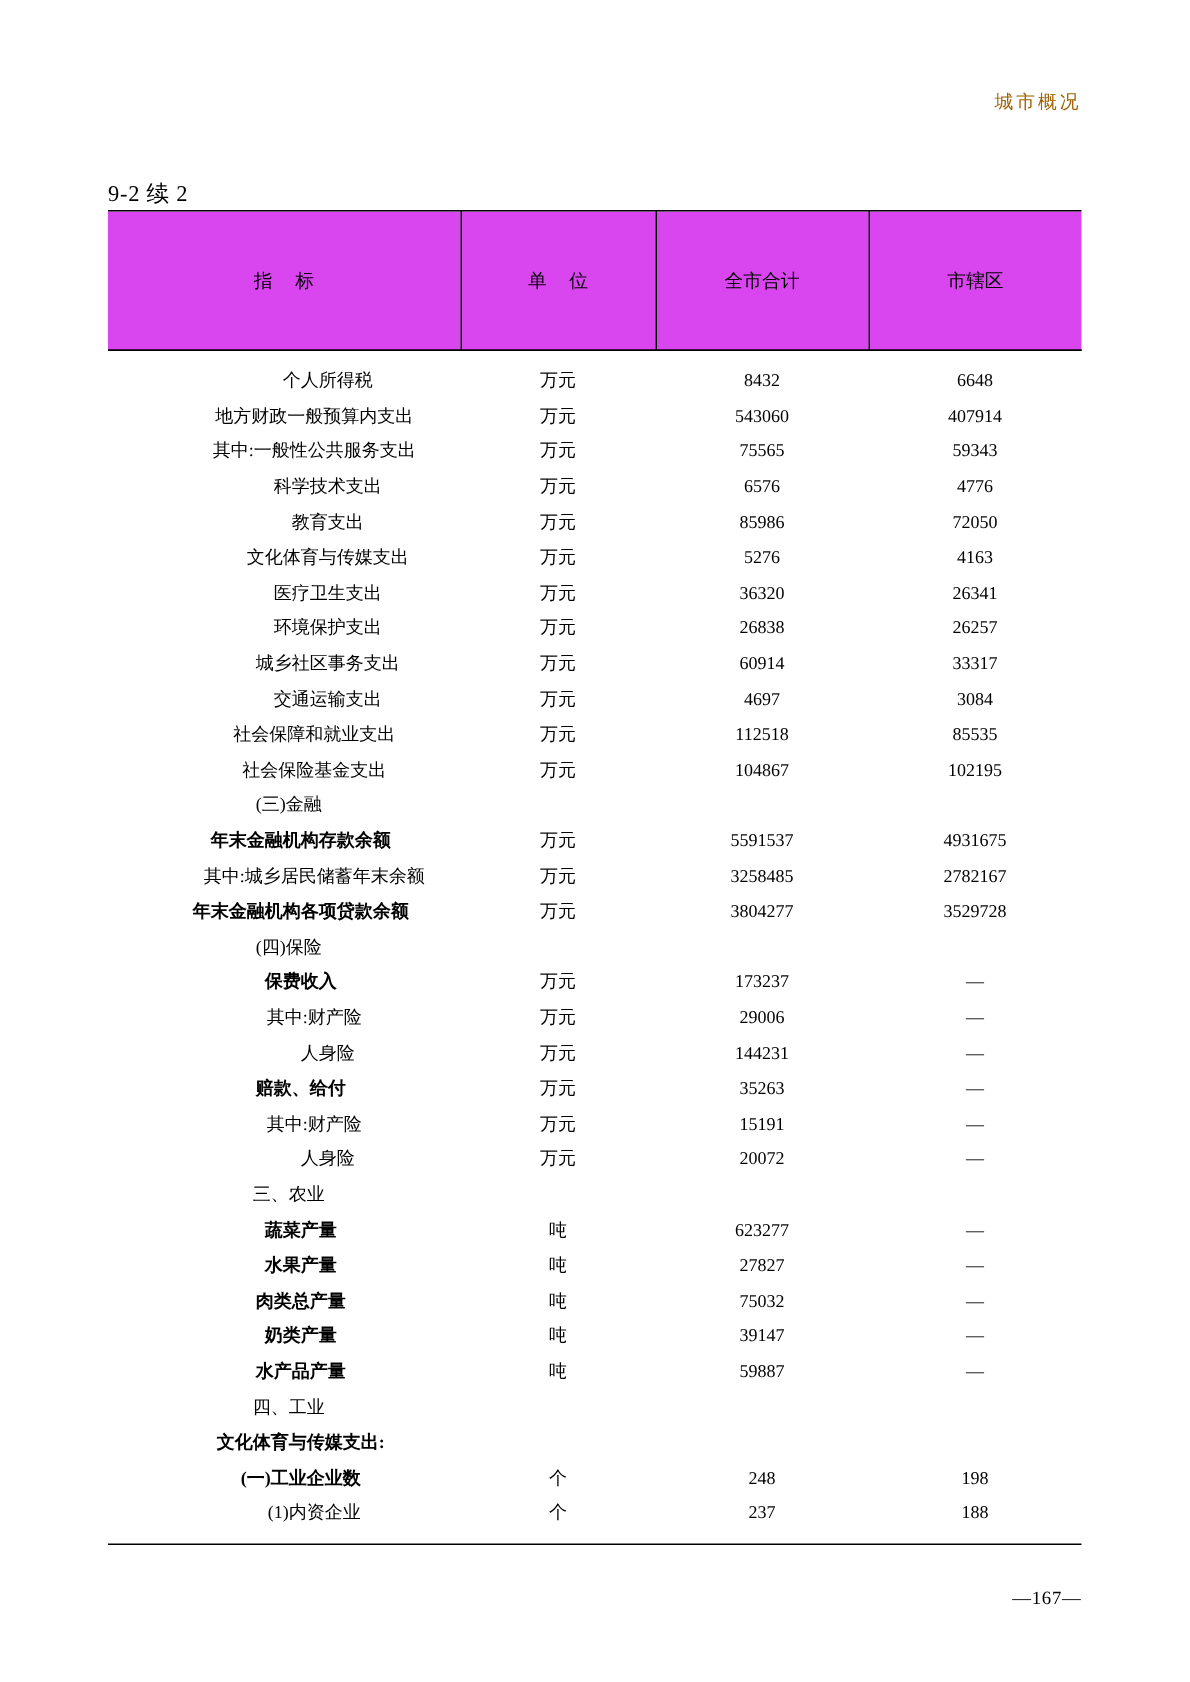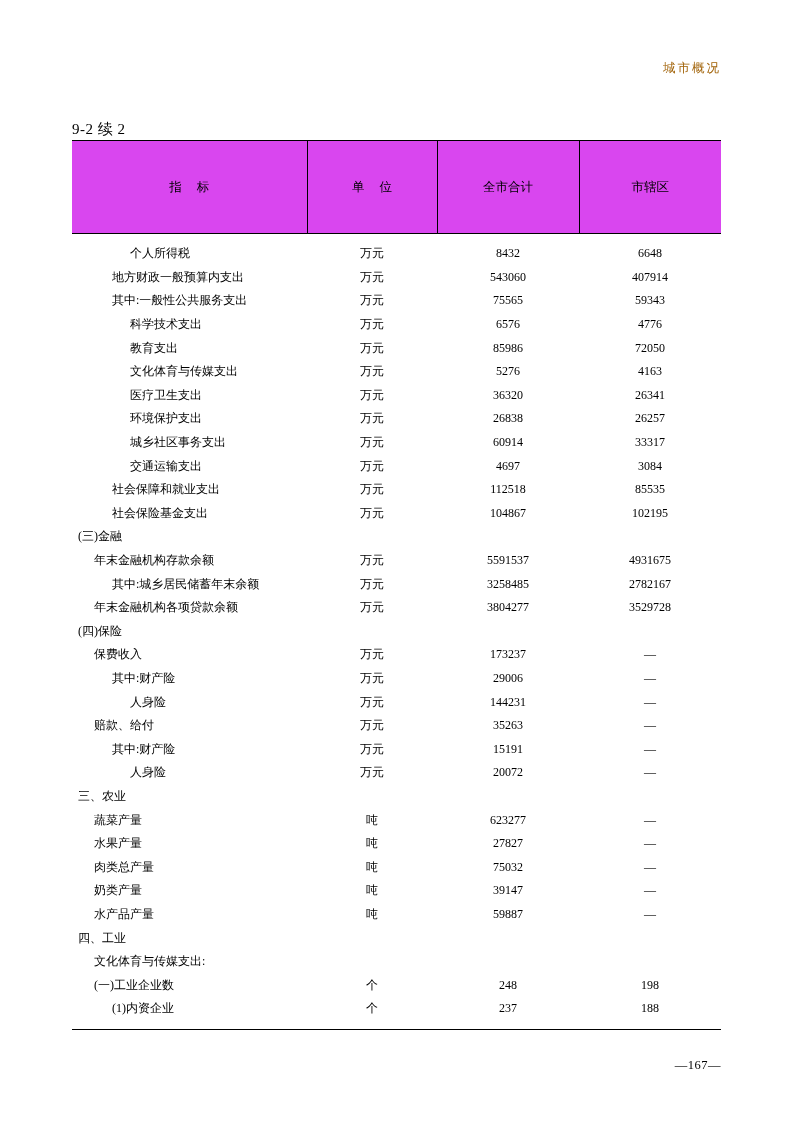--- a/index.html
+++ b/index.html
@@ -79,40 +79,40 @@
     font-size: 12px;
     height: 23.6px;
     padding: 0;
     vertical-align: middle;
     border: none;
   }
   table.main tbody tr:first-child td {
     padding-top: 8px;
   }
   td.col-ind {
-    text-align: left;
+    text-align: center;
     padding-left: 0;
     border-right: 1.1px solid #000;
   }
   td.col-unit {
     text-align: center;
     border-right: 1.1px solid #000;
   }
   td.col-v {
     text-align: center;
   }
   td.col-v.last {
   }
   .ind-inner {
     display: block;
     white-space: pre;
   }
   
   .lv0 { padding-left: 6px; }
-  .lv1 { padding-left: 22px; }
+  .lv1 { padding-left: 22px; font-weight: bold; }
   .lv2 { padding-left: 40px; }
   .lv3 { padding-left: 58px; }
 
   .table-bottom-rule {
     position: absolute;
     left: 72px;
     top: 1029px;
     width: 649px;
     border-top: 1.6px solid #000;
   }

